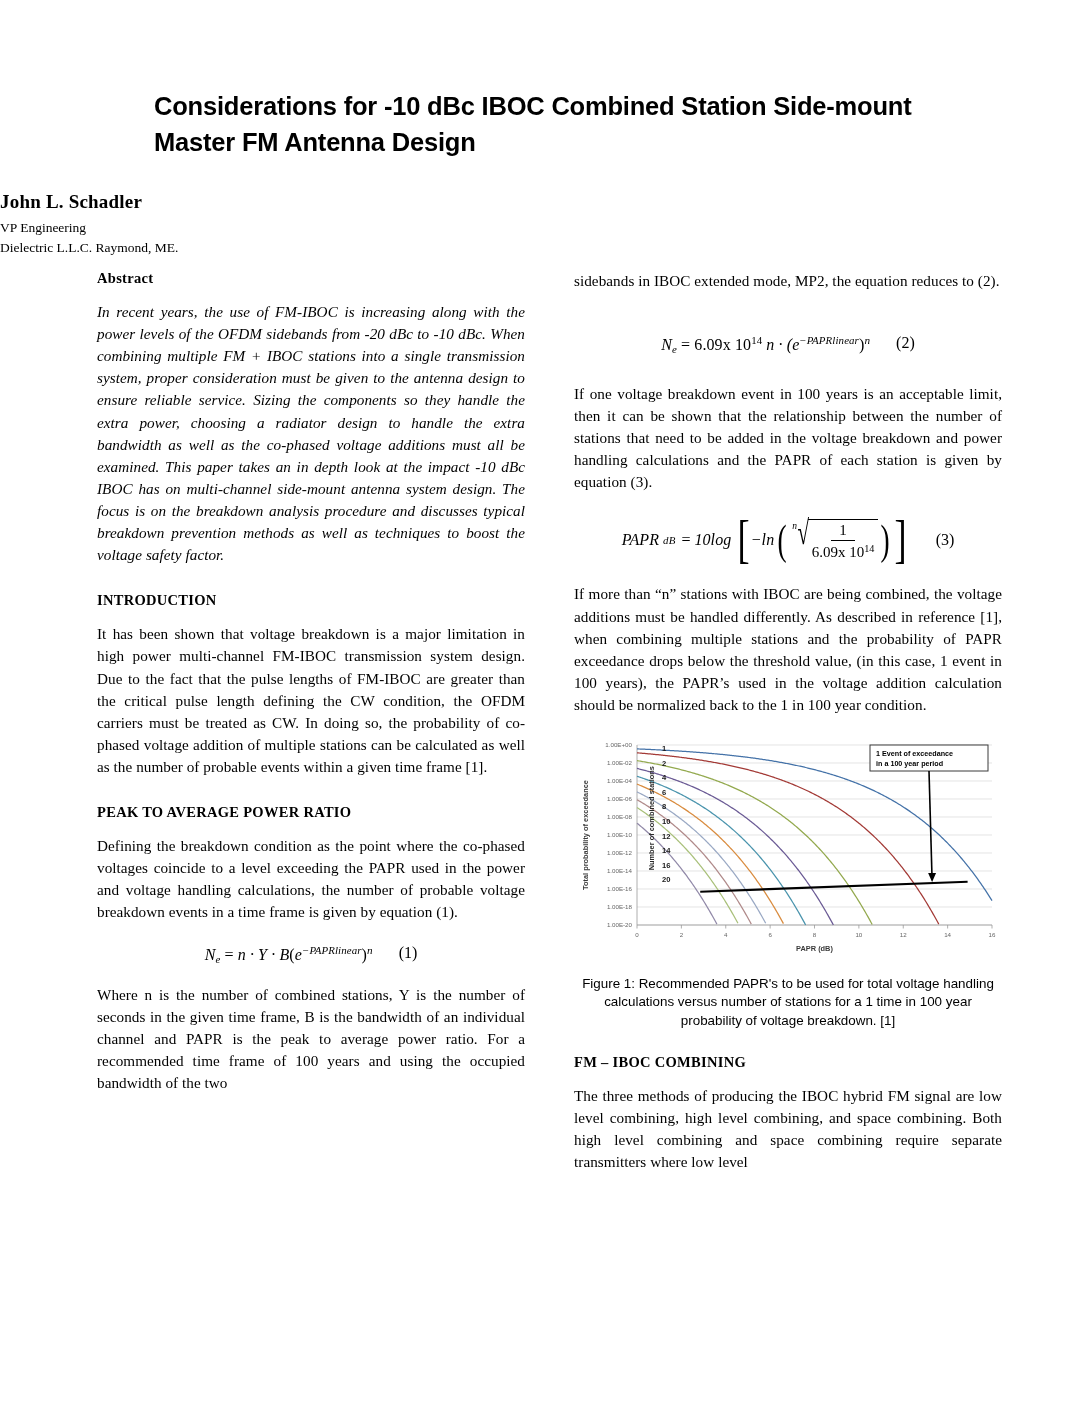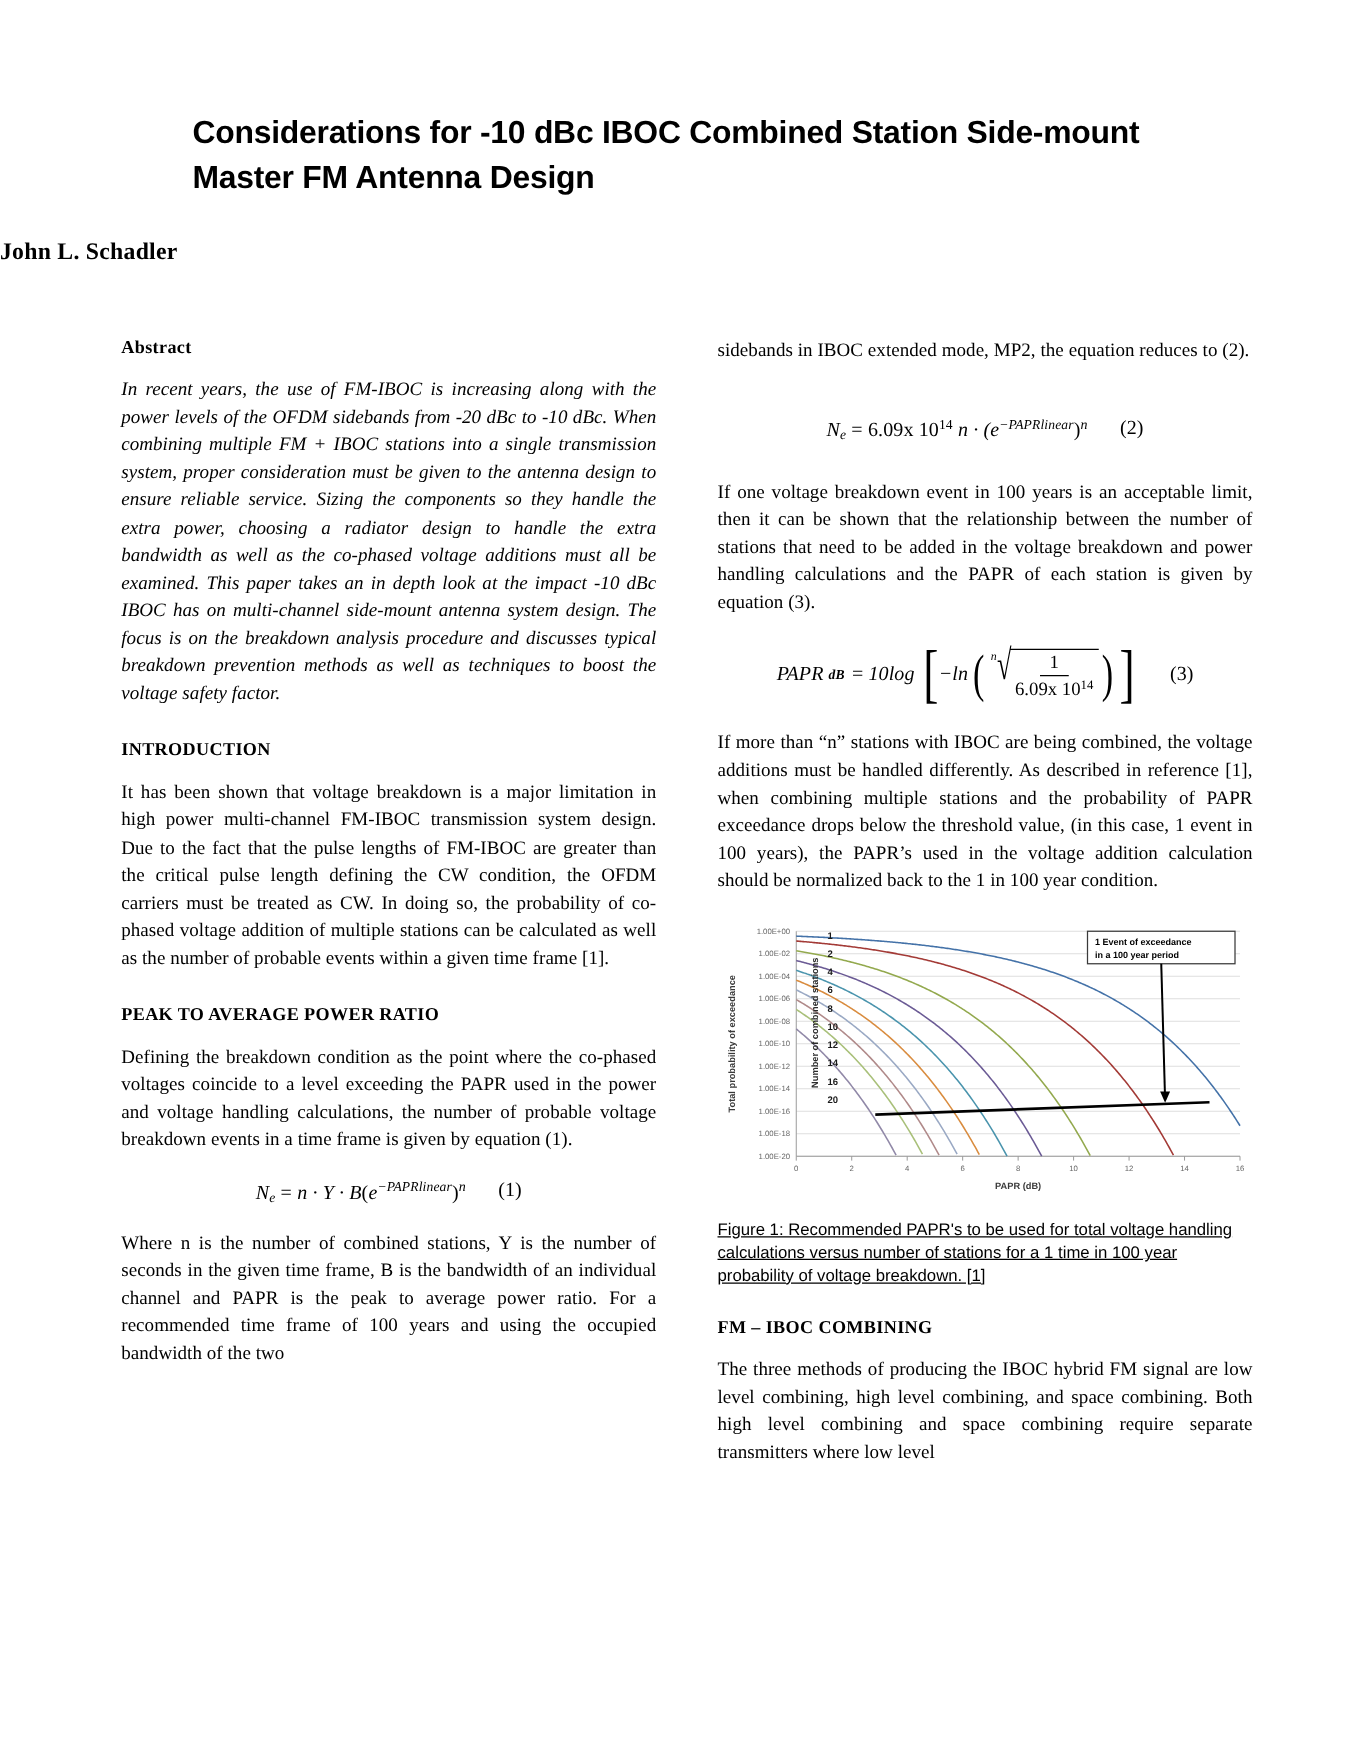--- a/index.html
+++ b/index.html
@@ -206,22 +206,21 @@
     width: 428px;
     height: 228px;
     position: relative;
     background: #ffffff;
   }
   .fig-caption {
     font-family: "Liberation Sans", "DejaVu Sans", sans-serif;
     font-size: 13.4px;
     line-height: 1.36;
     margin-top: 14px;
-    text-align: left;
-    text-decoration: underline;
+    text-align: center;
   }
 
   svg { display: block; }
   .axis-label {
     font-family: "Liberation Sans", "DejaVu Sans", sans-serif;
     font-size: 7.4px;
     font-weight: bold;
     fill: #3a3a3a;
   }
   .tick-label {
@@ -256,20 +255,24 @@
 <body>
 
 <div class="page">
 
   <div class="title-block">
     <div class="doc-title">
       <span>Considerations for -10 dBc IBOC Combined Station Side-mount</span><br>
       <span>Master FM Antenna Design</span>
     </div>
     <div class="author">John L. Schadler</div>
+    <div class="affil">
+      <span>VP Engineering</span><br>
+      <span>Dielectric L.L.C. Raymond, ME.</span>
+    </div>
   </div>
 
   <div class="columns">
 
     <div class="col col-left">
 
       <h2 class="section">Abstract</h2>
       <p class="body abstract">In recent years, the use of FM-IBOC is increasing along with the power levels of the OFDM sidebands from -20 dBc to -10 dBc. When combining multiple FM + IBOC stations into a single transmission system, proper consideration must be given to the antenna design to ensure reliable service. Sizing the components so they handle the extra power, choosing a radiator design to handle the extra bandwidth as well as the co-phased voltage additions must all be examined. This paper takes an in depth look at the impact -10 dBc IBOC has on multi-channel side-mount antenna system design. The focus is on the breakdown analysis procedure and discusses typical breakdown prevention methods as well as techniques to boost the voltage safety factor.</p>
 
       <h2 class="section spaced">INTRODUCTION</h2>
@@ -292,21 +295,21 @@
 
       <div class="equation" style="margin-top:42px;margin-bottom:28px;">
         <span class="eq-body"><span>N</span><span class="sub">e</span><span class="op"> = </span><span class="op">6.09x 10</span><span class="sup-num">14</span><span> n · (</span><span>e</span><span class="sup">−PAPRlinear</span><span class="op">)</span><span class="sup-n">n</span></span>
         <span class="eq-num">(2)</span>
       </div>
 
       <p class="body">If one voltage breakdown event in 100 years is an acceptable limit, then it can be shown that the relationship between the number of stations that need to be added in the voltage breakdown and power handling calculations and the PAPR of each station is given by equation (3).</p>
 
       <div class="eq3">
         <span class="eq-body" style="margin-right:4px;">PAPR</span>
-          <span class="sub eq-body" style="margin-right:2px;font-weight:bold;">dB</span>
+          <span class="sub eq-body" style="margin-right:2px;">dB</span>
           <span class="op" style="margin:0 4px;"> = </span>
           <span class="eq-body" style="margin-right:4px;">10log</span>
         <span class="bracket">[</span>
         <span class="eq-body" style="margin:0 1px 0 -2px;">−ln</span>
         <span class="paren-big">(</span>
         <span class="radical">
           <span class="radical-index">n</span>
           <span class="radical-sign">√</span>
           <span class="frac">
             <span class="num">1</span>

